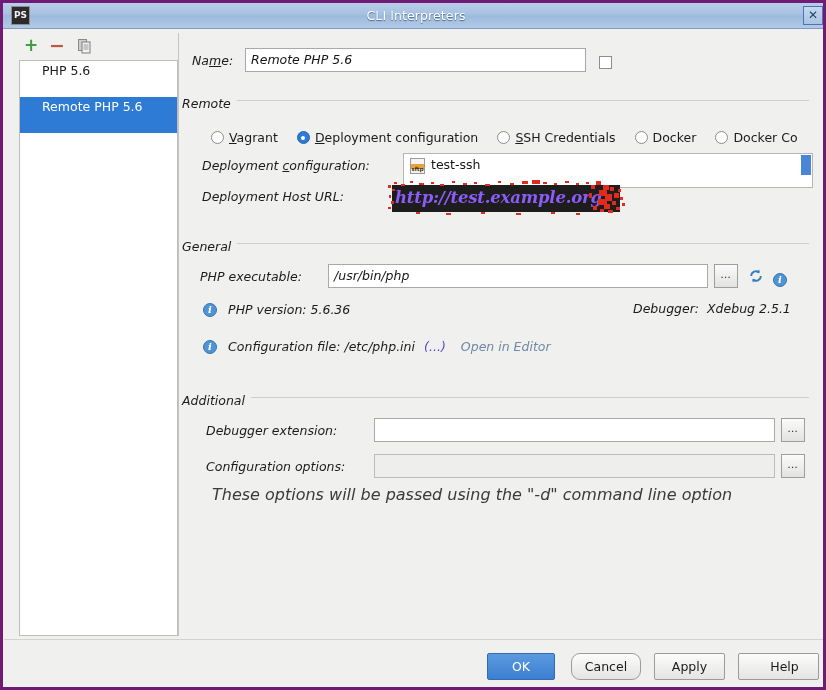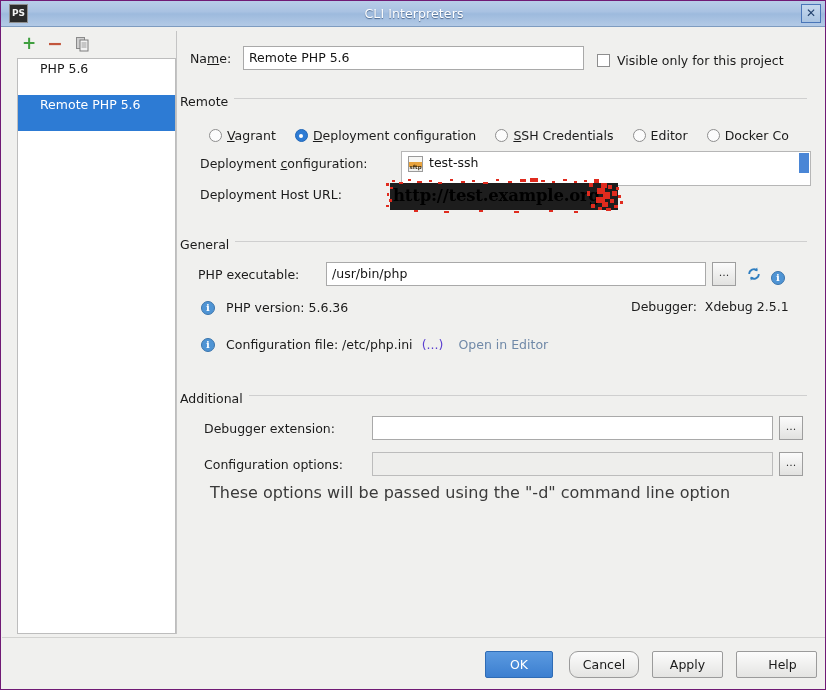--- a/index.html
+++ b/index.html
@@ -9,21 +9,21 @@
   body {
     font-family: "DejaVu Sans", "Liberation Sans", sans-serif;
   }
   #window {
     position: relative;
     width: 826px;
     height: 690px;
     background: #f0f0ee;
     overflow: hidden;
     box-sizing: border-box;
-    border: 1px solid #701a75;
+    border: 3px solid #701a75;
   }
 
   
   #titlebar {
     position: absolute;
     left: 0; top: 0;
     width: 826px; height: 26px;
     background: linear-gradient(to bottom, #b8cde8 0%, #a9c2e2 42%, #9dbadd 52%, #b3cae6 100%);
     border-bottom: 1px solid #7e9cc0;
     box-sizing: border-box;
@@ -107,21 +107,21 @@
     color: #ffffff;
   }
   #list-divider {
     position: absolute;
     left: 175px; top: 30px;
     width: 1px; height: 603px;
     background: #c4c4c4;
   }
 
   
-  .panel { position: absolute; }
+  .panel { position: absolute; font-style: italic; }
   .lbl {
     font-size: 12.5px;
     color: #1b1b1b;
     white-space: nowrap;
   }
   .mn { text-decoration: underline; }
 
   .textfield {
     background: #ffffff;
     border: 1px solid #a9a9a9;
@@ -261,23 +261,24 @@
     left: 0; top: 0;
     width: 228px; height: 27px;
     background: #1d1d1d;
   }
   #redaction-text {
     position: absolute;
     left: 3px; top: 0;
     width: 225px;
     line-height: 26px;
     font-family: "DejaVu Serif", "Liberation Serif", serif;
+    font-style: italic;
     font-weight: bold;
     font-size: 16.5px;
-    color: #000000;
+    color: #8b5cf6;
     white-space: nowrap;
     letter-spacing: -0.2px;
   }
   #redaction-scribble {
     position: absolute;
     left: -6px; top: -6px;
     width: 248px; height: 40px;
     pointer-events: none;
   }
 
@@ -364,33 +365,33 @@
 
   <div id="interpreter-list">
     <div class="list-item">PHP 5.6</div>
     <div class="list-item selected">Remote PHP 5.6</div>
   </div>
   <div id="list-divider"></div>
 
   <div class="panel lbl" style="left:189px; top:50px;"><span>Na</span><span class="mn">m</span><span>e:</span></div>
   <div class="panel textfield" style="left:242px; top:45px; width:341px;">Remote PHP 5.6</div>
   <div class="panel" style="left:596px; top:49px;">
-    <span class="checkbox"></span><span class="lbl" style="vertical-align:middle;">Visible only for this project</span>
+    <span class="checkbox"></span>
   </div>
 
   <div class="panel" style="left:179px; top:90px;">
     <span class="section-title">Remote</span>
   </div>
   <div class="section-rule" style="left:230px; top:97px; width:576px;"></div>
 
   <div class="radio-row" style="left:208px; top:124px;">
     <span><span class="radio"></span><span class="radio-label"><span class="mn">V</span><span>agrant</span></span></span>
     <span><span class="radio checked"></span><span class="radio-label"><span class="mn">D</span><span>eployment configuration</span></span></span>
     <span><span class="radio"></span><span class="radio-label"><span class="mn">S</span><span>SH Credentials</span></span></span>
-    <span><span class="radio"></span><span class="radio-label">Editor</span></span>
+    <span><span class="radio"></span><span class="radio-label">Docker</span></span>
     <span><span class="radio"></span><span class="radio-label">Docker Co</span></span>
   </div>
 
   <div class="panel lbl" style="left:199px; top:155px;"><span>Deployment </span><span class="mn">c</span><span>onfiguration:</span></div>
 
   <div id="deploy-combo">
     <div id="sftp-icon">sftp</div>
     <div id="deploy-combo-text">test-ssh</div>
     <div id="deploy-combo-arrow"></div>
   </div>

